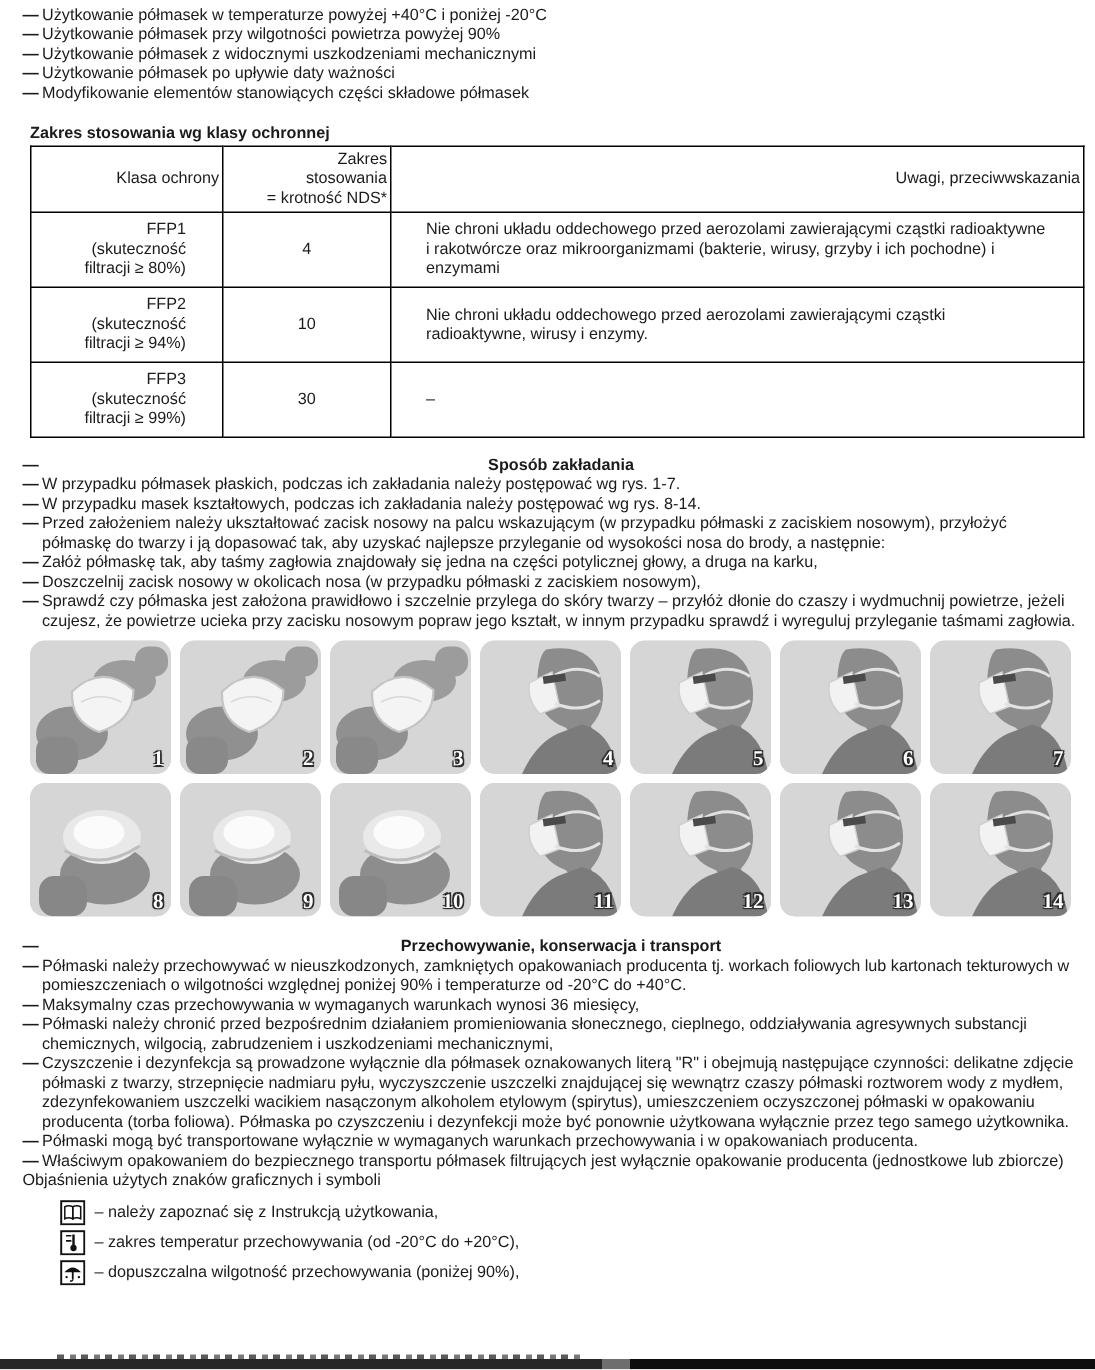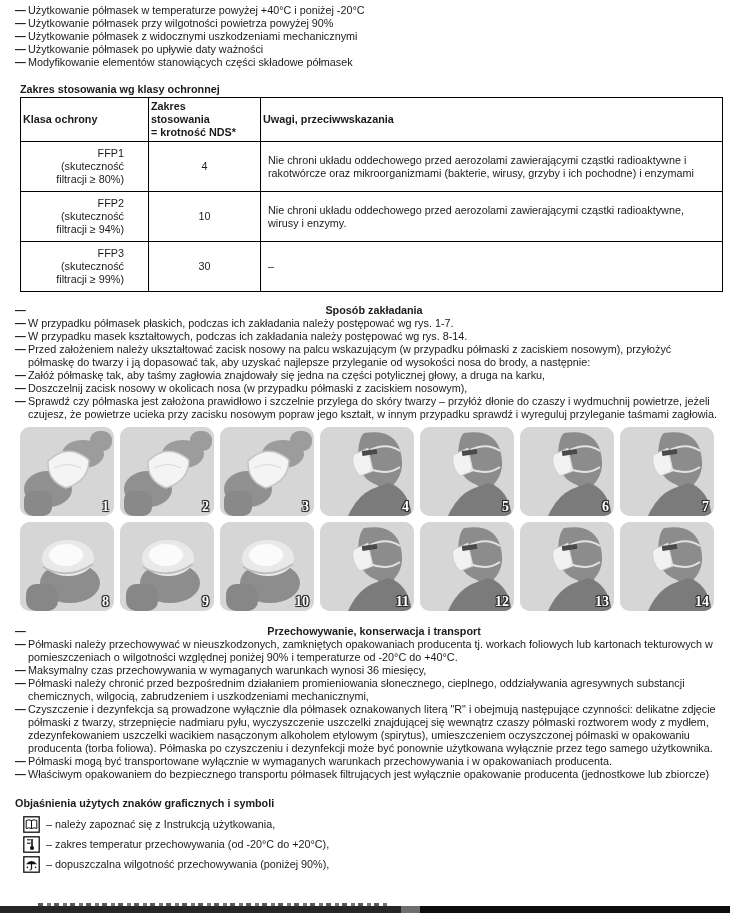--- a/index.html
+++ b/index.html
@@ -12,42 +12,42 @@
   .blist{list-style:none;margin:0;padding:0;}
   .bullet{display:flex;align-items:flex-start;}
   .bullet .dash{flex:0 0 13px;width:13px;font-weight:700;}
   .bullet .txt{flex:1;padding-right:10px;}
   .bullet.bold .txt{font-weight:700;text-align:center;}
   .top-list{margin:4px 0 0 15px;}
   
   .tbl-title{font-weight:700;margin:14px 0 1px 20px;}
   table.klasa{border-collapse:collapse;margin-left:20px;width:702px;table-layout:fixed;}
   table.klasa th,table.klasa td{border:1.4px solid #000;vertical-align:middle;}
-  table.klasa th{font-weight:700;text-align:left;padding:2px 2px;}
+  table.klasa th{font-weight:400;text-align:right;padding:2px 2px;}
   th.pre{white-space:pre-line;}
   td.c1{text-align:right;padding:5px 24px;}
   td.c2{text-align:center;padding:5px 2px;}
-  td.c3{text-align:left;padding:4px 7px;}
+  td.c3{text-align:left;padding:4px 23px;}
   tr.r3 td{height:34px;}
   .footnote{margin:5px 0 0 20px;}
   
   .donning{margin:12px 0 0 15px;}
   .storage{margin:14px 0 0 15px;}
   
   .figrow{display:flex;gap:6px;margin:6px 0 0 20px;}
   .fig{position:relative;flex:0 0 94px;width:94px;height:89px;border-radius:10px;background:#d6d6d6;overflow:hidden;}
   .fig svg{position:absolute;left:0;top:0;width:100%;height:100%;}
   .fig-num{
     position:absolute;right:5px;bottom:2px;font-weight:700;font-size:14px;line-height:14px;
     color:#fff;font-family:"Liberation Serif",serif;
     text-shadow:-1px -1px 0 #2a2a2a,1px -1px 0 #2a2a2a,-1px 1px 0 #2a2a2a,1px 1px 0 #2a2a2a,0 0 2px #000;
   }
   
-  .sym-heading{font-weight:700;margin:16px 0 6px 15px;}
-  .symrow{display:flex;align-items:center;margin:0 0 3px 23px;height:17px;}
+  .sym-heading{font-weight:400;margin:0 0 6px 15px;}
+  .symrow{display:flex;align-items:center;margin:0 0 3px 40px;height:17px;}
   .symrow .icon{flex:0 0 17px;width:17px;height:17px;margin-right:6px;}
   .symrow .icon svg{width:17px;height:17px;display:block;}
   
   .cut-text{
     position:absolute;left:38px;bottom:7px;height:3px;width:350px;
     background:repeating-linear-gradient(90deg,#5a5a5a 0 5px,transparent 5px 9px,#777 9px 13px,transparent 13px 16px);
   }
   .bottom-bar{
     position:absolute;left:0;bottom:0;width:730px;height:7px;
     background:linear-gradient(90deg,#262626 0 55%,#6e6e6e 55% 57.5%,#0d0d0d 57.5% 100%);

